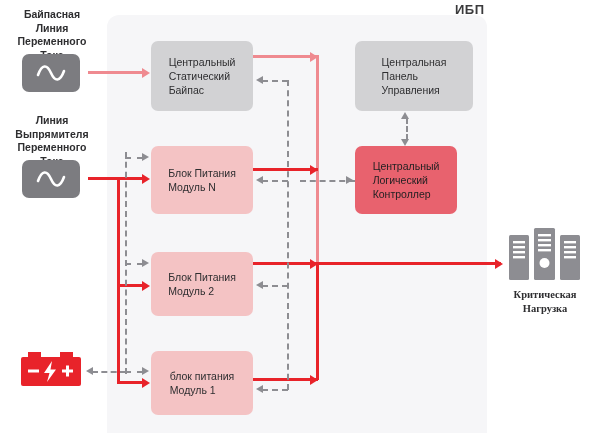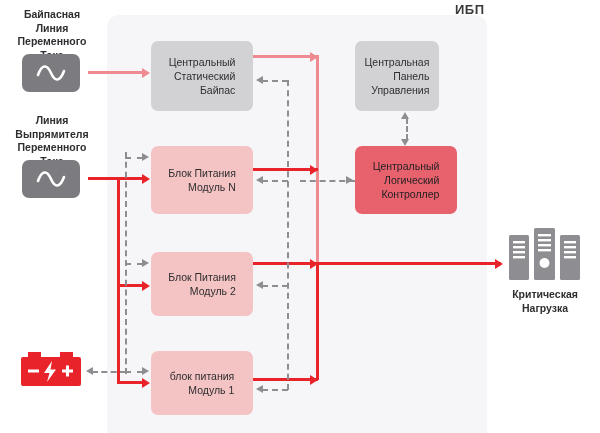--- a/index.html
+++ b/index.html
@@ -25,34 +25,34 @@
     left:455px;top:2px;
     font-size:13px;font-weight:bold;color:#3a3a3c;
     letter-spacing:.5px;
   }
 
   
   .block{
     position:absolute;
     border-radius:7px;
     display:flex;align-items:center;justify-content:center;
-    text-align:right;
+    text-align:left;
     font-size:10.5px;
     line-height:1.35;
     color:#2e2e30;
     padding:19px 4px;
     box-sizing:border-box;
     white-space:pre-line;
   }
   .block.gray{background:#d2d2d4;}
   .block.pink{background:#f4c3c4;}
   .block.red{background:#e8626e;color:#1f1f21;}
 
   #blk-bypass   {left:151px;top:41px; width:102px;height:70px;}
-  #blk-panel    {left:355px;top:41px; width:84px;height:70px;}
+  #blk-panel    {left:355px;top:41px; width:118px;height:70px;}
   #blk-modN     {left:151px;top:146px;width:102px;height:68px;}
   #blk-logic    {left:355px;top:146px;width:102px;height:68px;}
   #blk-mod2     {left:151px;top:252px;width:102px;height:64px;}
   #blk-mod1     {left:151px;top:351px;width:102px;height:64px;}
 
   
   .dev-label{
     position:absolute;
     text-align:center;
     font-size:10.5px;font-weight:bold;color:#2e2e30;
@@ -67,21 +67,21 @@
   }
   #ac-bypass{left:22px;top:54px;}
   #ac-rect  {left:22px;top:160px;}
   #lbl-bypass{left:0px;top:8px;width:104px;}
   #lbl-rect  {left:0px;top:114px;width:104px;}
 
   .bat-icon{position:absolute;left:18px;top:352px;width:66px;height:36px;}
   #lbl-bat{left:10px;top:392px;width:82px;}
 
   .srv-icon{position:absolute;left:508px;top:228px;width:74px;height:56px;}
-  #lbl-load{left:498px;top:288px;width:94px;}
+  #lbl-load{left:498px;top:288px;width:94px;font-family:Liberation Serif, serif;}
 
   
   .ln{position:absolute;}
   .h-red{height:2.5px;background:#e8232a;}
   .v-red{width:2.5px;background:#e8232a;}
   .h-pink{height:2.5px;background:#ef8a90;}
   .v-pink{width:2.5px;background:#ef8a90;}
 
   .h-dash{
     height:0;border-top:2px dashed #8d8d92;

